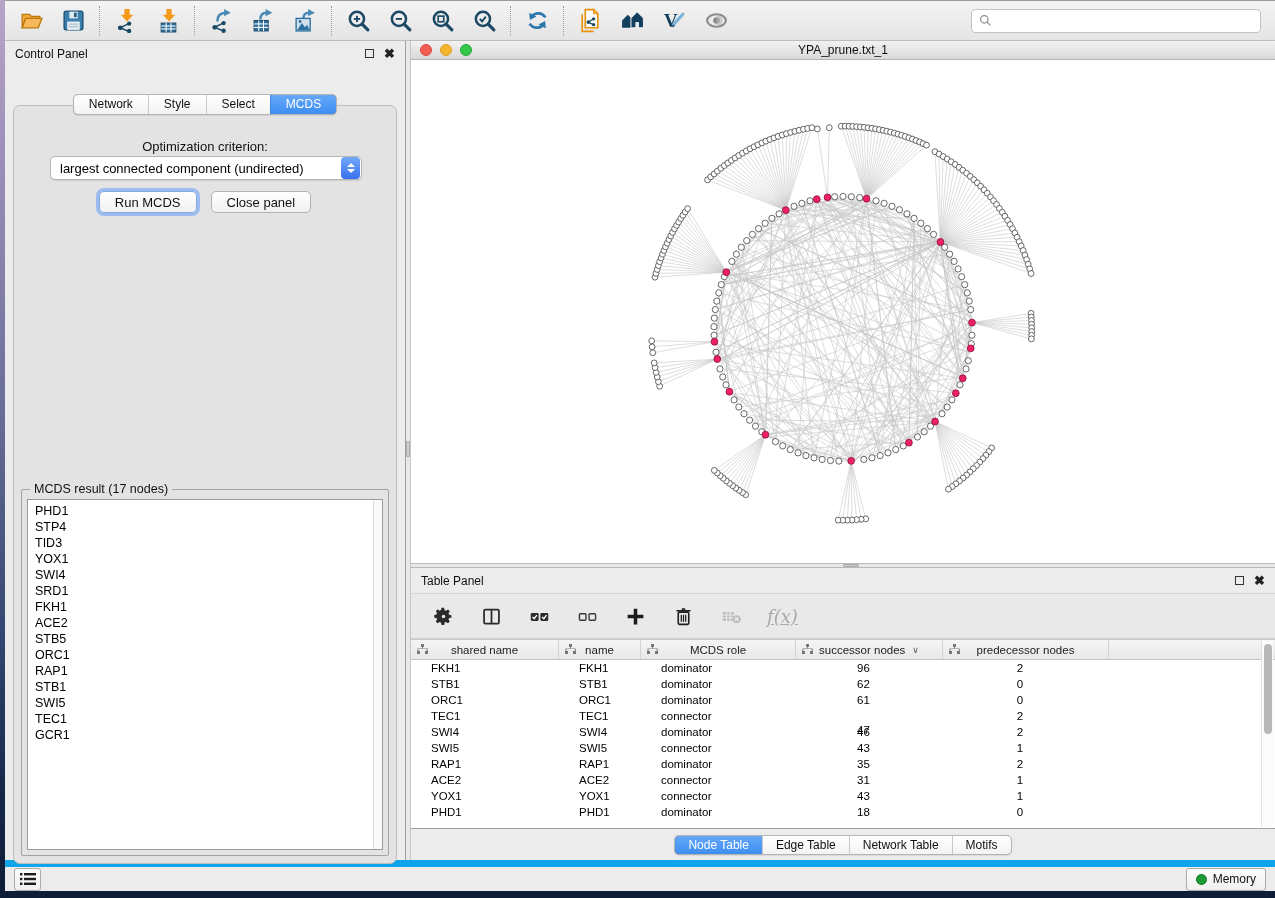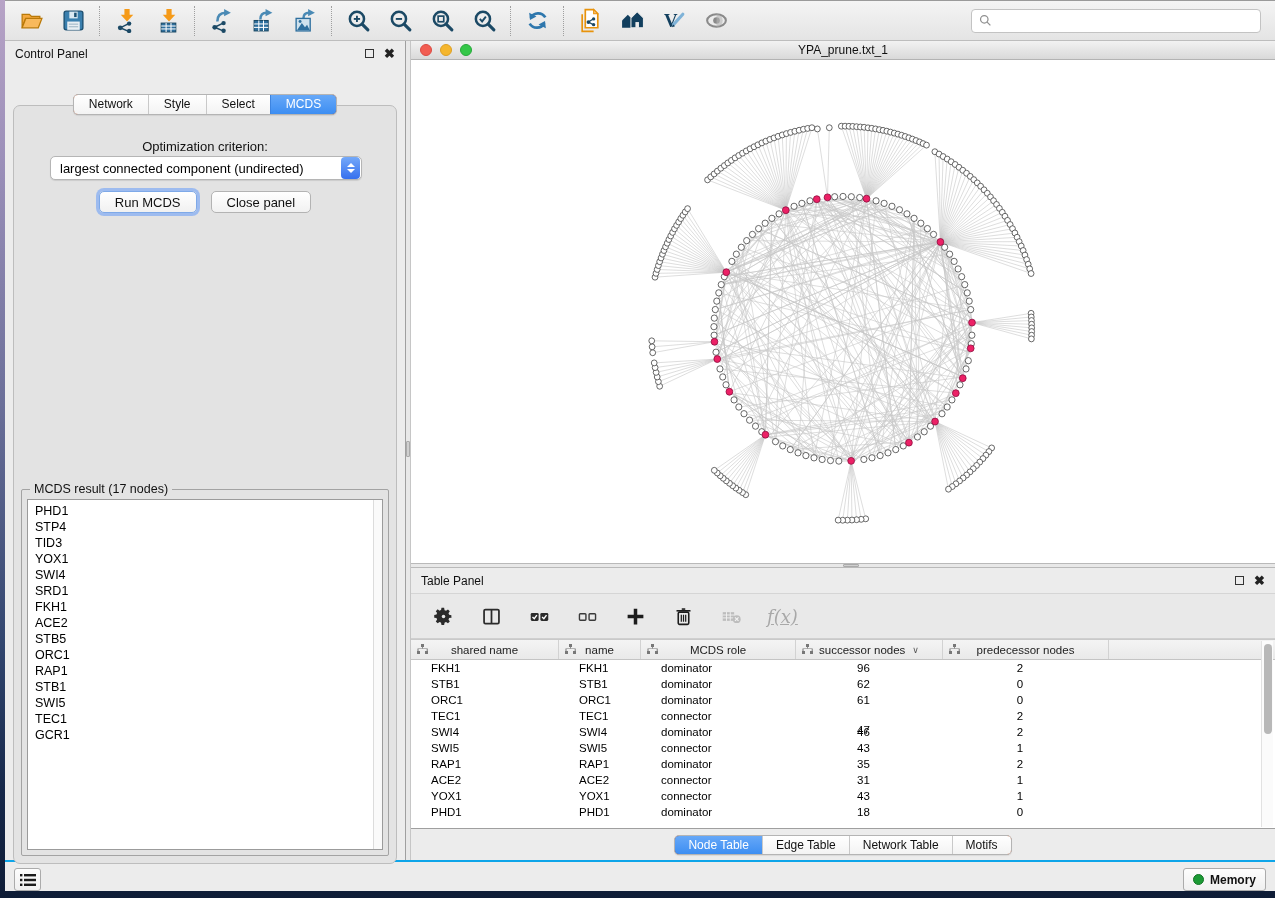--- a/index.html
+++ b/index.html
@@ -133,22 +133,22 @@
     background:#fbfbfb; border-left:1px solid #e2e2e2; }
   .vscroll .thumb { position:absolute; top:3px; left:2px; width:8px; height:90px;
     background:#b8b8b8; border-radius:4px; }
 
   .tp-tabsbar { height:31px; flex:0 0 31px; display:flex; align-items:center;
     justify-content:center; background:#ececec; }
   .tp-tabsbar .seg { height:20px; }
   .tp-tabsbar .seg-item { line-height:18px; padding:0 13px; }
 
   
-  .status-bar { height:31px; flex:0 0 31px; background:#ececec; border-top:2px solid #0ea5e9;
-    display:flex; align-items:flex-end; justify-content:space-between; padding:0 9px;font-weight:bold; }
+  .status-bar { height:31px; flex:0 0 31px; background:#ececec; border-top:7px solid #0ea5e9;
+    display:flex; align-items:center; justify-content:space-between; padding:0 9px; }
   .list-btn { width:27px; height:23px; background:linear-gradient(#fdfdfd,#f0f0f0);
     border:1px solid #ababab; border-radius:3px; display:flex; align-items:center;
     justify-content:center; cursor:pointer; }
   .memory-btn { height:23px; background:linear-gradient(#fdfdfd,#f0f0f0);
     border:1px solid #ababab; border-radius:3px; display:flex; align-items:center;
     gap:6px; padding:0 9px; font-size:12px; color:#111; cursor:pointer; }
   .memory-dot { width:11px; height:11px; border-radius:50%; background:#1c9a35;
     border:1px solid #127526; }
 </style>
 </head>

